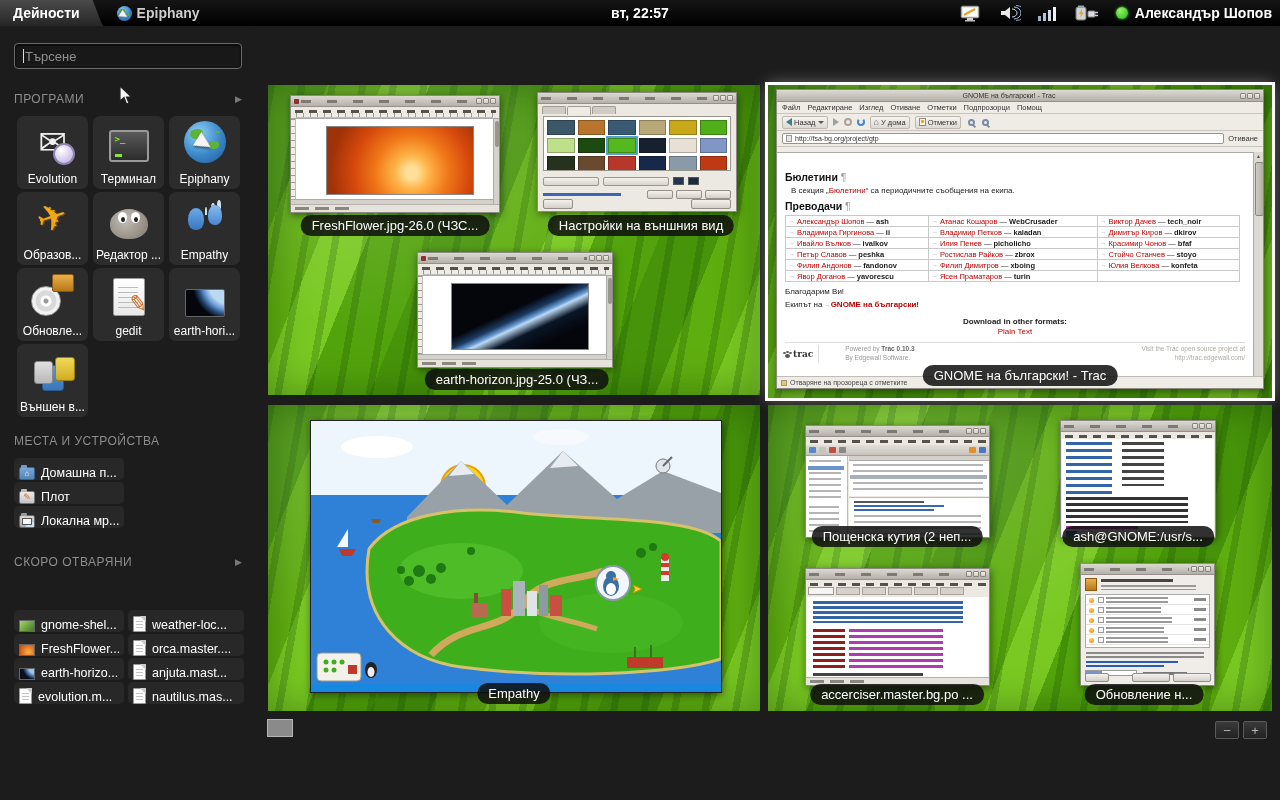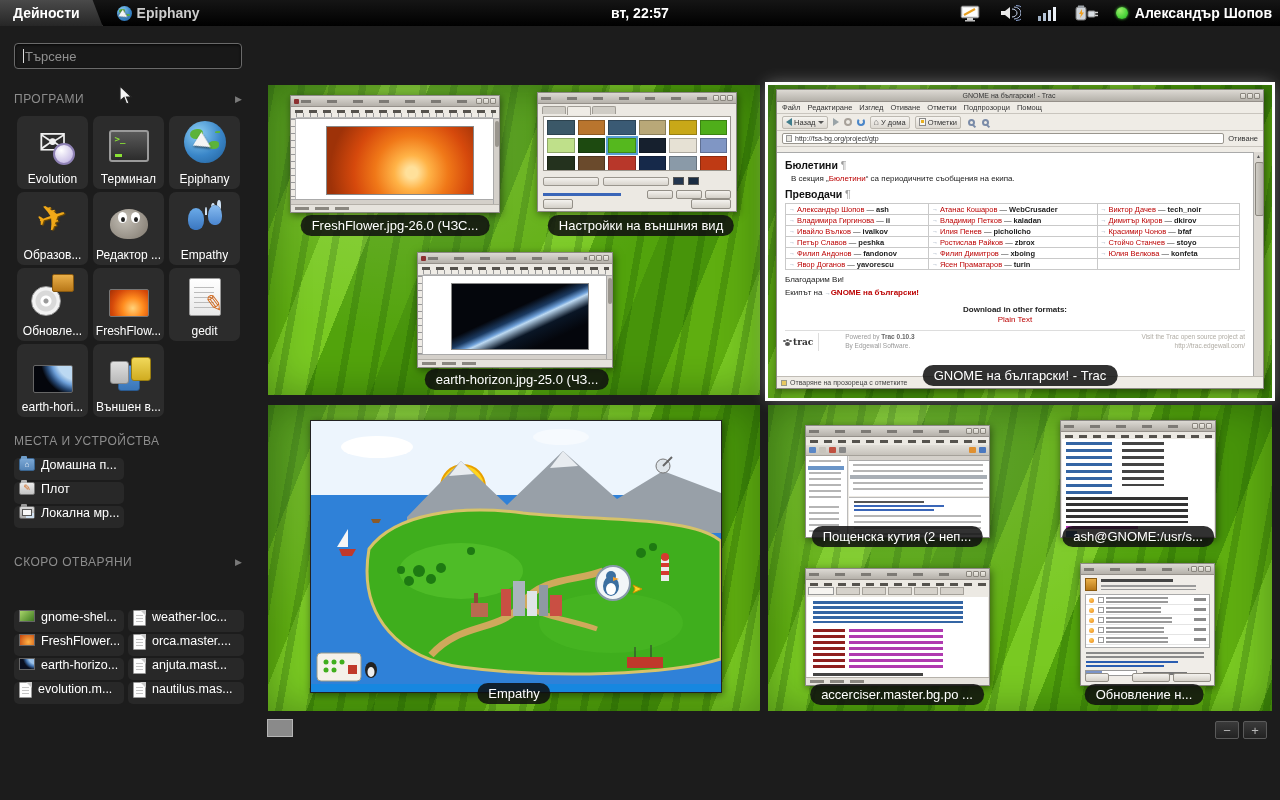--- a/index.html
+++ b/index.html
@@ -59,21 +59,21 @@
 .ic-gedit:before{content:"";position:absolute;left:4px;top:8px;right:6px;height:24px;background:repeating-linear-gradient(#bbb 0 1px,transparent 1px 5px)}
 .ic-gedit:after{content:"✎";position:absolute;right:-4px;bottom:-2px;font-size:22px;color:#d2691e;transform:rotate(8deg)}
 .ic-appearance{width:22px;height:26px;background:linear-gradient(#5a96d8,#3a76b8);border:1px solid #2a5a90;border-radius:3px;margin-top:8px;z-index:2;position:absolute}
 .ic-appearance:before{content:"";position:absolute;right:-12px;top:-9px;width:18px;height:22px;background:linear-gradient(#f0d85a,#d0ac20);border:1px solid #9a7e10;border-radius:3px;z-index:-2}
 .ic-appearance:after{content:"";position:absolute;left:-9px;top:-5px;width:17px;height:21px;background:linear-gradient(#e0e0e0,#b8b8b8);border:1px solid #8a8a8a;border-radius:3px;z-index:-1}
 
 .twocol{position:absolute;left:14px;width:230px;display:flex;gap:4px}
 #places-cols{top:432px}#recent-cols{top:584px}
 .col{display:flex;flex-direction:column;gap:2px}
 .col.c1{width:110px}.col.c2{width:116px}
-.sitem{display:flex;align-items:flex-start;gap:6px;height:22px;padding:0 5px;background:rgba(255,255,255,.055);border-radius:5px}
+.sitem{display:flex;align-items:flex-end;gap:6px;height:22px;padding:0 5px;background:rgba(255,255,255,.055);border-radius:5px}
 .sitem .lbl{font-size:12.5px;color:#fff;white-space:nowrap;overflow:hidden;flex:1}
 .pic{width:16px;height:13px;min-width:16px;background:linear-gradient(#7ba7d4,#5585b8);border:1px solid #3a6590;border-radius:2px;position:relative;display:flex;align-items:center;justify-content:center}
 .pic:before{content:"";position:absolute;top:-3px;left:1px;width:6px;height:3px;background:#6d9cc9;border-radius:1px 1px 0 0}
 .pic:after{color:#eaf2fa;font-size:8px;line-height:1}
 .pic-home:after{content:"⌂"}
 .pic-documents:after{content:"▤";font-size:7px}
 .pic-music:after{content:"♪"}
 .pic-downloads:after{content:"↓";font-weight:bold}
 .pic-pictures:after{content:"";width:8px;height:6px;background:linear-gradient(#8fc0e8 55%,#7fb060 55%);border:1px solid #e8f0f8}
 .pic-videos:after{content:"";width:9px;height:6px;background:repeating-linear-gradient(90deg,#222 0 1px,#e8e8e8 1px 3px);border:1px solid #555}
@@ -151,21 +151,21 @@
 .home-icon:before{content:"⌂";font-size:9px;color:#555;line-height:1}
 .bookmark-icon{width:7px;height:8px;background:#f8f6f0;border:1px solid #888;position:relative}
 .bookmark-icon:before{content:"";position:absolute;left:1px;top:1px;width:3px;height:3px;background:#e8b020}
 .zoom-icon{width:7px;height:7px;border:2px solid #7a8ba8;border-radius:50%;position:relative;margin-left:2px}
 .zoom-icon:before{content:"";position:absolute;right:-3px;bottom:-3px;width:4px;height:2px;background:#7a8ba8;transform:rotate(45deg)}
 .e-urlrow{display:flex;align-items:center;gap:4px;padding:2px 5px;border-bottom:1px solid #c9c5be}
 .urlbox{flex:1;display:flex;align-items:center;gap:3px;background:#fff;border:1px solid #9a968e;border-radius:2px;height:11px;padding:0 3px}
 .fav-icon{width:6px;height:7px;background:#e8e6e0;border:1px solid #999}
 .urlbox span{font-size:7px;color:#333;white-space:nowrap}
 .go-label{font-size:7.5px;color:#333}
-.e-content{position:absolute;left:0;right:10px;top:62px;bottom:12px;background:#fff;overflow:hidden;padding:4px 8px;border-top:1px solid #aaa}
+.e-content{position:absolute;left:0;right:10px;top:62px;bottom:12px;background:#fff;overflow:hidden;padding:16px 8px;border-top:1px solid #aaa}
 .e-scroll{position:absolute;right:0;top:62px;bottom:12px;width:10px;background:#dcd8d2;border-left:1px solid #aaa}
 .e-scroll:before{content:"";position:absolute;left:1px;top:10px;width:7px;height:52px;background:linear-gradient(90deg,#cfccc5,#b1ada5);border:1px solid #8a867e;border-radius:2px}
 .e-scroll:after{content:"▲";position:absolute;left:2px;top:1px;font-size:5px;color:#555}
 .e-status{position:absolute;left:0;right:0;bottom:0;height:12px;background:#efece6;border-top:1px solid #c0bcb5;display:flex;align-items:center;gap:3px;padding:0 4px}
 .e-status .sicon{width:6px;height:6px;background:#e8c860;border:1px solid #998}
 .e-status span{font-size:7px;color:#444}
 .trac-h{font-size:10.5px;font-weight:bold;color:#111;margin:2px 0 3px}
 .trac-h .pil{display:inline;color:#9a9a9a;font-weight:normal}
 .trac-p{font-size:8px;color:#222;margin:0 0 5px 6px}
 .trac-p .lnk{display:inline;color:#bb0000}
@@ -294,24 +294,20 @@
         <div class="tile">
           <span class="tile-icon ic-empathy"></span>
           <span class="lbl">Empathy</span>
         </div>
 
         <div class="tile">
           <span class="tile-icon ic-updates"></span>
           <span class="lbl">Обновле...</span>
         </div>
 
-        <div class="tile">
-          <span class="tile-icon ic-img-flower"></span>
-          <span class="lbl">FreshFlow...</span>
-        </div>
 
         <div class="tile">
           <span class="tile-icon ic-gedit"></span>
           <span class="lbl">gedit</span>
         </div>
 
         <div class="tile">
           <span class="tile-icon ic-img-earth"></span>
           <span class="lbl">earth-hori...</span>
         </div>

